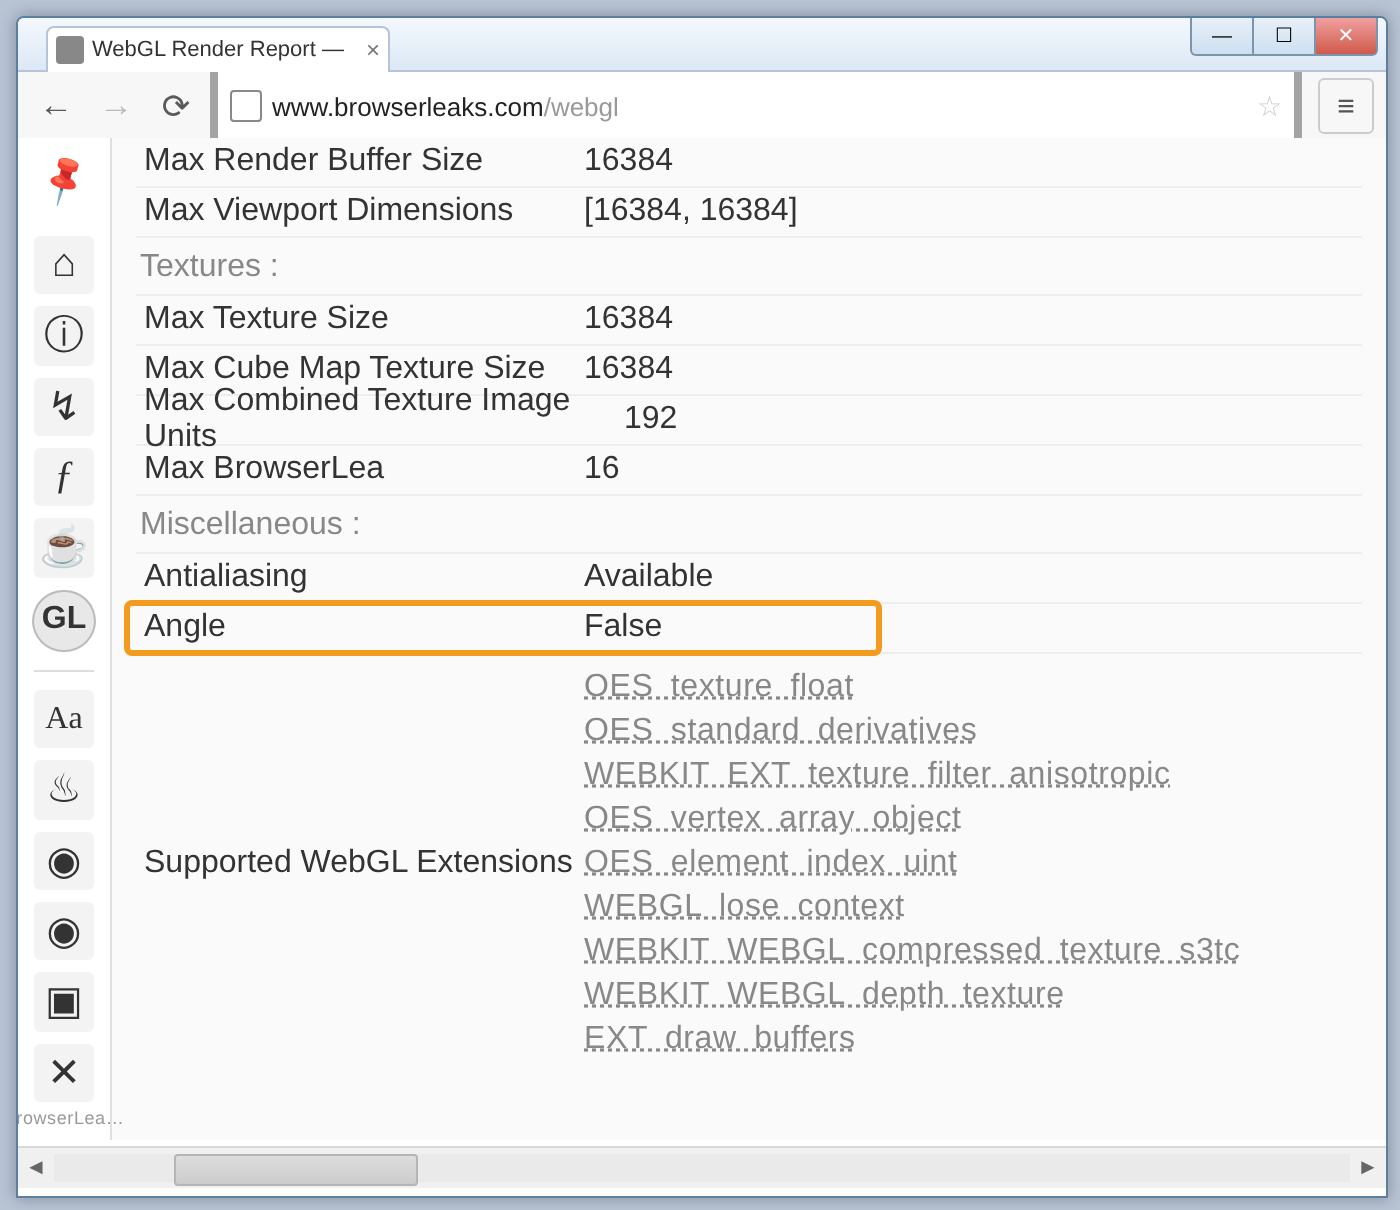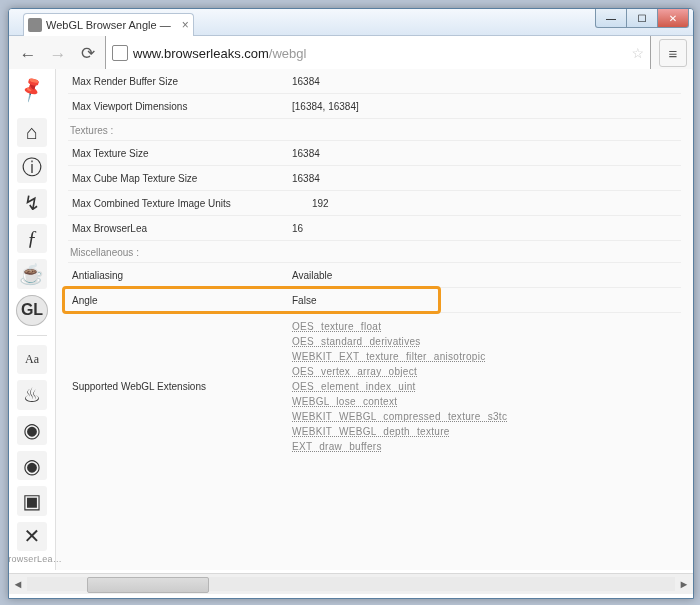--- a/index.html
+++ b/index.html
@@ -8,56 +8,56 @@
 .tab{position:absolute;left:14px;top:4px;height:22px;background:#fff;border:1px solid #b6c5d6;border-bottom:none;border-radius:4px 4px 0 0;padding:0 22px 0 22px;line-height:22px;font-size:11px;color:#333;display:flex;align-items:center}
 .tab .favicon{position:absolute;left:4px;width:14px;height:14px;background:#888;border-radius:2px}
 .tab .close{position:absolute;right:4px;font-size:12px;color:#777;cursor:pointer}
 .winbtns{position:absolute;right:4px;top:0;display:flex}
 .winbtn{width:30px;height:18px;border:1px solid #7a95ac;border-top:none;margin-left:-1px;background:linear-gradient(#e8f0f8,#cddff0);display:flex;align-items:center;justify-content:center;font-size:10px;cursor:pointer}
 .winbtn.min{border-bottom-left-radius:3px}
 .winbtn.cls{border-bottom-right-radius:3px;background:linear-gradient(#f0a0a0,#d05a4a);color:#fff}
 .toolbar{height:34px;background:#f7f7f7;border-bottom:1px solid #d4d4d4;display:flex;align-items:center;padding:0 6px;gap:4px}
 .tbtn{width:26px;height:26px;display:flex;align-items:center;justify-content:center;color:#5a5a5a;font-size:17px;border-radius:3px;cursor:pointer}
 .tbtn.disabled{color:#bbb}
-.omnibox{flex:1;height:24px;border:1px solid #a3a3a3;border-radius:3px;background:#fff;display:flex;align-items:center;padding:14px 6px;font-size:13px;color:#222}
+.omnibox{flex:1;height:24px;border:4px solid #a3a3a3;border-radius:3px;background:#fff;display:flex;align-items:center;padding:14px 6px;font-size:13px;color:#222}
 .omnibox .globe{width:14px;height:14px;margin-right:5px;border:1px solid #888;border-radius:2px}
 .page-url-path{color:#999}
 .star{color:#ccc;font-size:14px;margin-left:4px;cursor:pointer}
 .hamb{width:26px;height:26px;display:flex;align-items:center;justify-content:center;color:#555;border:1px solid #ccc;border-radius:3px;margin-left:4px;cursor:pointer;font-size:15px}
 .content{position:absolute;top:60px;left:0;right:0;bottom:28px;background:#fafafa;display:flex;overflow:hidden}
 .sidebar{width:46px;background:#fff;border-right:1px solid #e0e0e0;display:flex;flex-direction:column;align-items:center;padding-top:10px}
 .pin{font-size:18px;color:#bbb;margin-bottom:14px;transform:rotate(-30deg);cursor:pointer}
 .nav-item{width:30px;height:30px;margin:3px 0;display:flex;align-items:center;justify-content:center;font-size:20px;color:#333;background:#f3f3f3;border-radius:3px;cursor:pointer}
 .nav-item.active{background:#e8e8e8;border:1px solid #bbb}
 .nav-sep{width:30px;height:1px;background:#ddd;margin:6px 0}
 .page-label{font-size:9px;color:#999;margin-top:auto;margin-bottom:6px;letter-spacing:.3px}
-.main{flex:1;padding:0 12px 0 12px;font-size:10px;color:#333;overflow:hidden}
+.main{flex:1;padding:0 12px 0 12px;font-size:16px;color:#333;overflow:hidden}
 .row{display:flex;height:24px;align-items:center;border-bottom:1px solid #ededed}
 .key{width:220px;padding-left:4px;color:#333}
 .val{flex:1;color:#333}
 .section{color:#888;font-style:normal;padding:4px 0 4px 2px;border-bottom:1px solid #ededed;margin-top:2px}
 .highlight{position:relative}
 .highlight::after{content:"";position:absolute;left:-6px;right:240px;top:-2px;bottom:-2px;border:3px solid #f29b1f;border-radius:4px;pointer-events:none}
 .ext-list{display:flex;flex-direction:column;gap:4px;padding:4px 0}
 .ext-link{color:#888;text-decoration:underline dotted;cursor:pointer;word-spacing:4px;letter-spacing:.3px}
 .hscroll{position:absolute;left:0;right:0;bottom:4px;height:20px;background:#f0f0f0;border-top:1px solid #d9d9d9;display:flex;align-items:center}
 .harrow{width:18px;height:18px;display:flex;align-items:center;justify-content:center;color:#666;font-size:11px;cursor:pointer}
 .htrack{flex:1;height:14px;background:#eaeaea;position:relative}
 .hthumb{position:absolute;left:60px;top:0;width:120px;height:14px;background:linear-gradient(#ddd,#ccc);border:1px solid #b5b5b5;border-radius:2px;cursor:pointer}
-.font-icon{font-family:Georgia,serif;font-size:12px}
+.font-icon{font-family:Georgia,serif;font-size:16px}
 </style>
 </head>
 <body>
 
 <div class="window">
 
   <div class="titlebar">
     <div class="tab">
       <span class="favicon"></span>
-      <span>WebGL Browser Angle — </span>
+      <span>WebGL Render Report — </span>
       <span class="close">×</span>
     </div>
     <div class="winbtns">
       <div class="winbtn min">—</div>
       <div class="winbtn">☐</div>
       <div class="winbtn cls">✕</div>
     </div>
   </div>
 
   <div class="toolbar">

